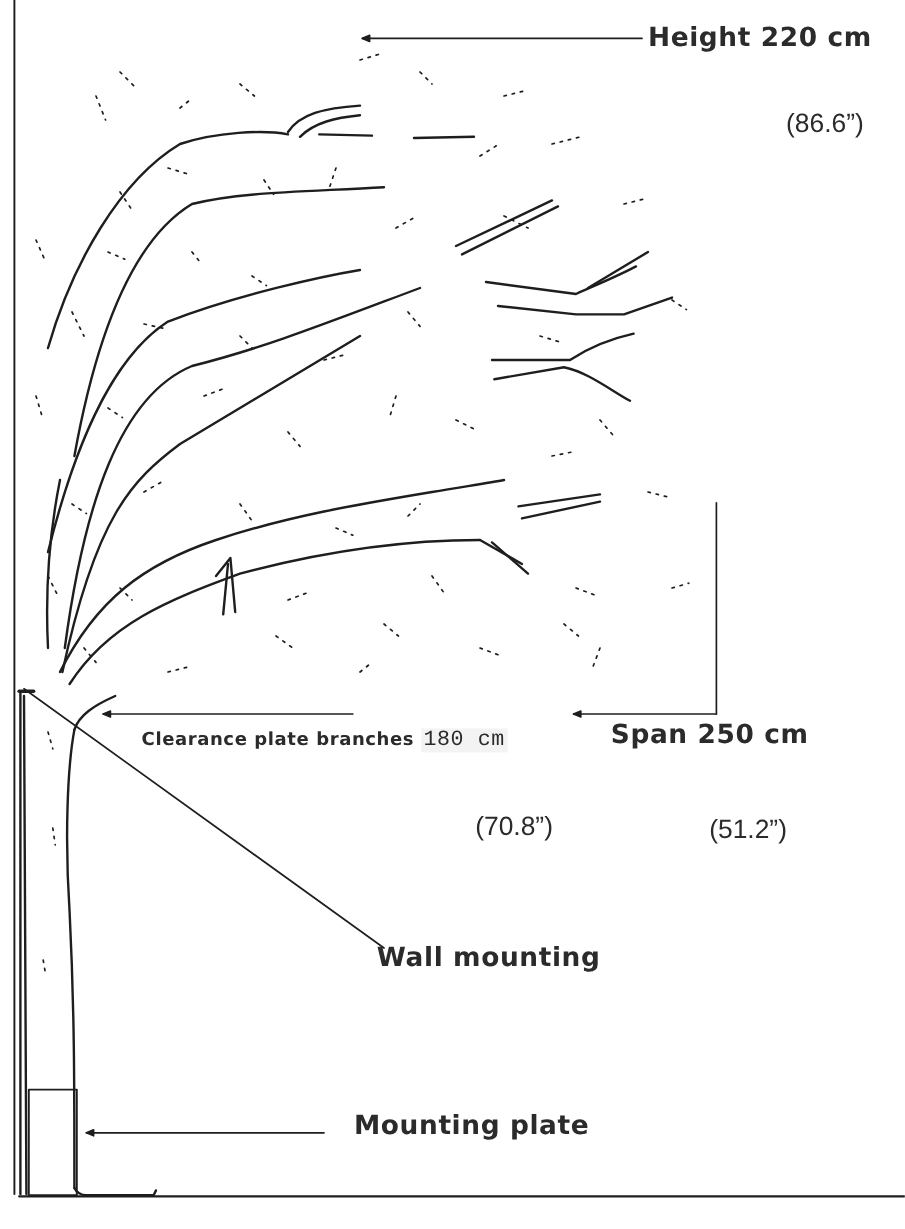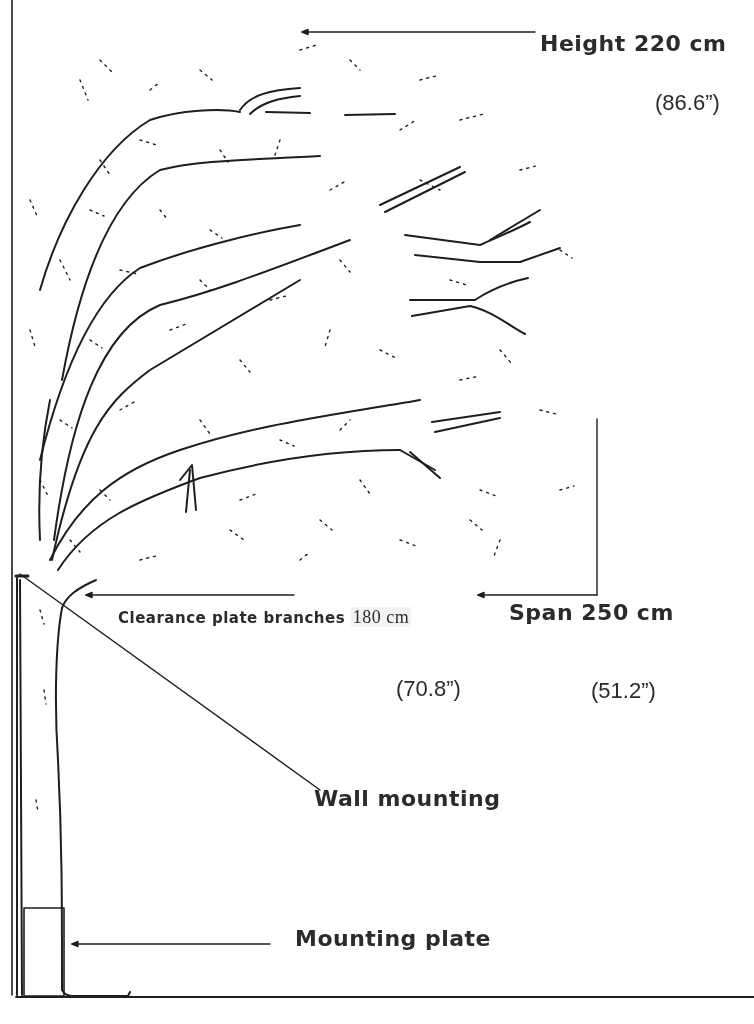--- a/index.html
+++ b/index.html
@@ -17,21 +17,21 @@
       position: absolute;
       font-family: "Liberation Sans", sans-serif;
       color: #2b2b2b;
       white-space: nowrap;
       margin-top: 44px;
     }
     .big { font-size: 22px; }
     .small { font-size: 15px; }
     .sub.big { font-size: 22px; }
     .sub.small { font-size: 22px; }
-    .hl { background: #f3f3f3; padding: 0 2px; font-weight: normal; font-family: Liberation Serif, serif; font-size: 18px; }
+    .hl { background: #f3f3f3; padding: 0 2px; font-weight: normal; font-family: Liberation Mono, monospace; font-size: 18px; }
   </style>
 </head>
 <body>
 
 <svg class="tree" width="754" height="1024" viewBox="0 0 754 1024" xmlns="http://www.w3.org/2000/svg">
   <g fill="none" stroke="#1e1e1e" stroke-linecap="round" stroke-linejoin="round">
 
     <line x1="12" y1="0" x2="12" y2="995" stroke-width="1.6"></line>
 
     <line x1="16" y1="997" x2="754" y2="997" stroke-width="1.8"></line>
@@ -110,21 +110,21 @@
 
     <line x1="20" y1="574" x2="320" y2="790" stroke-width="1.4"></line>
 
     <g stroke-width="1.4">
       <line x1="72" y1="944" x2="270" y2="944"></line>
       <path d="M72 944 l6 -2.5 l0 5 z" fill="#1e1e1e"></path>
     </g>
   </g>
 </svg>
 
-<div class="label big" style="left:540px; top:31px;">Height 220 cm</div>
+<div class="label big" style="left:540px; top:19px;">Height 220 cm</div>
 <div class="sub big" style="left:655px; top:46px;">(86.6”)</div>
 
 <div class="label small" style="left:118px; top:607px;">
   <span>Clearance plate branches</span>
   <span class="hl">180 cm</span>
 </div>
 <div class="sub small" style="left:396px; top:632px;">(70.8”)</div>
 
 <div class="label big" style="left:509px; top:600px;">Span 250 cm</div>
 <div class="sub big" style="left:591px; top:634px;">(51.2”)</div>

